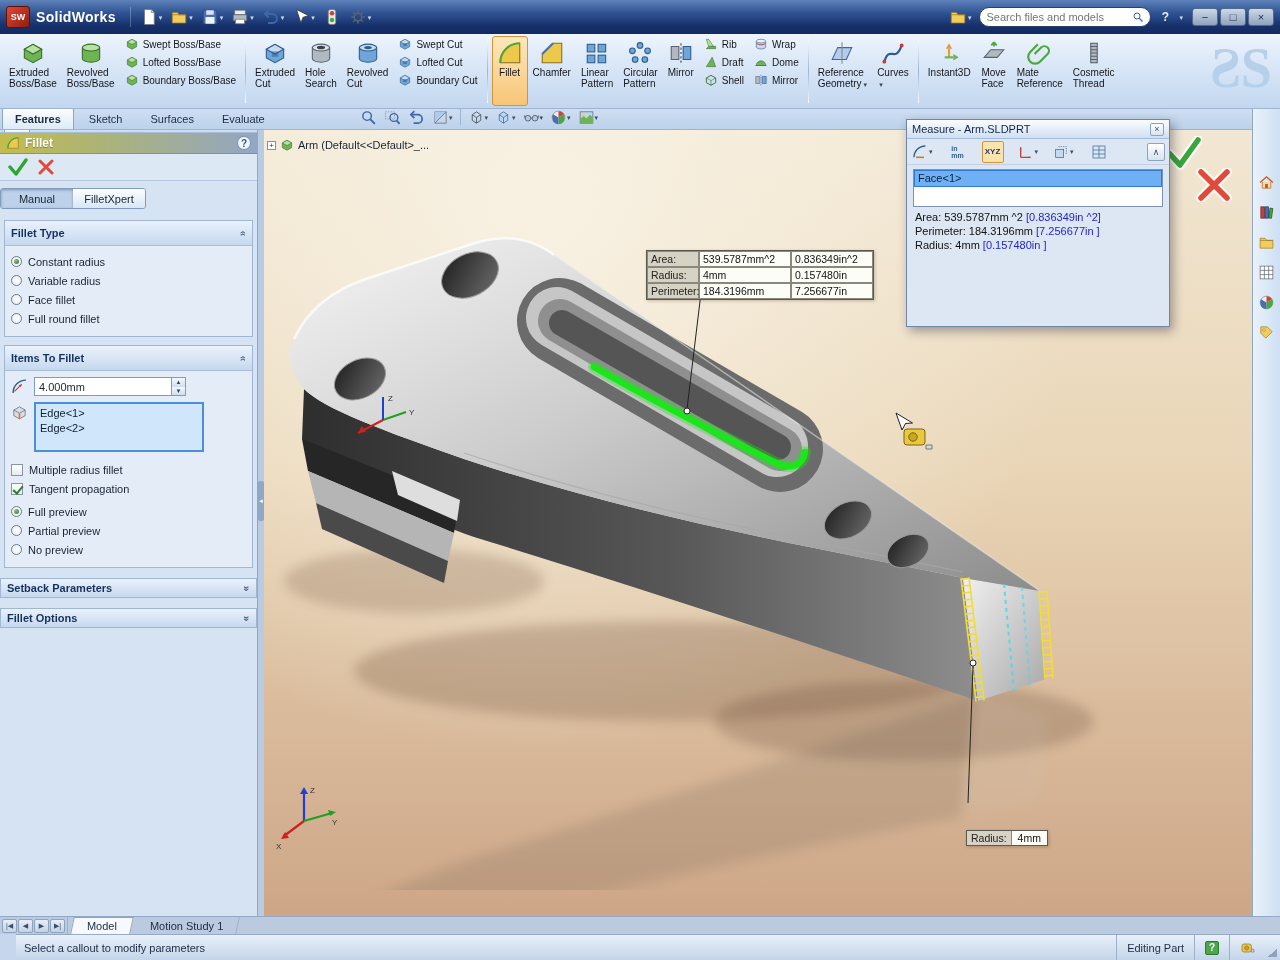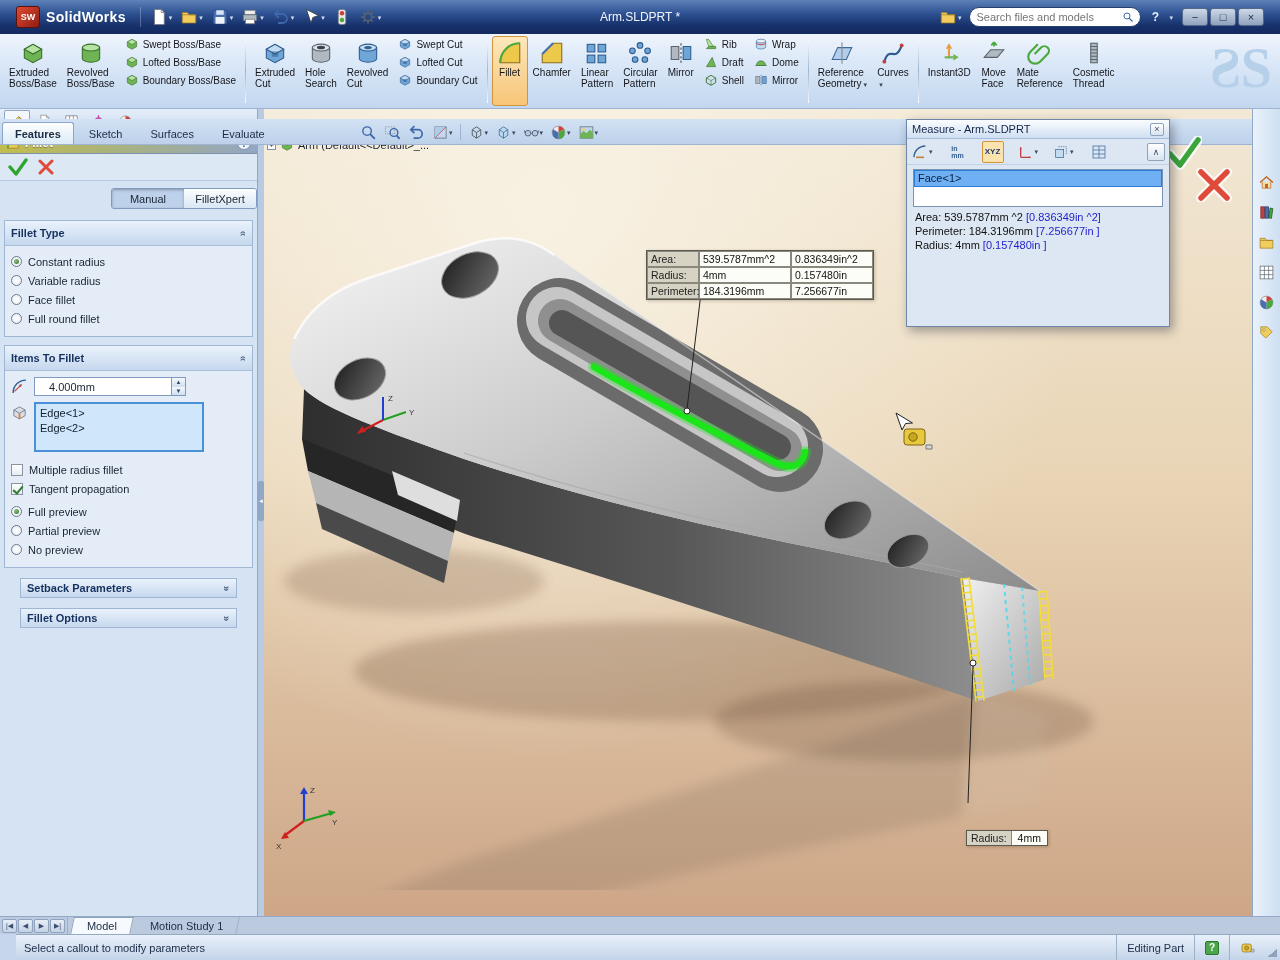--- a/index.html
+++ b/index.html
@@ -4,21 +4,21 @@
 <style>
 *{margin:0;padding:0;box-sizing:border-box}
 html,body{width:1280px;height:960px;overflow:hidden}
 body{font-family:"Liberation Sans",sans-serif;background:#16306a}
 .win{position:relative;width:1280px;height:960px;background:#c6d6ec}
 svg.ic{display:block}
 
 
 .titlebar{position:absolute;left:0;top:0;width:1280px;height:34px;
   background:linear-gradient(180deg,#5d81b8 0%,#2e5192 40%,#17316b 75%,#122a60 100%);
-  display:flex;align-items:center;color:#fff;padding:0 16px;z-index:60}
+  display:flex;align-items:center;color:#fff;padding:0 6px;z-index:60}
 .sw-logo{width:24px;height:22px;border-radius:3px;background:linear-gradient(135deg,#e04a35,#8f1d10);
   color:#fff;font-size:9px;font-weight:bold;display:flex;align-items:center;justify-content:center;border:1px solid #5c120a}
 .sw-name{font-size:14px;font-weight:bold;margin:0 8px 0 6px;letter-spacing:.3px}
 .tb-sep{width:1px;height:20px;background:rgba(255,255,255,.25);margin:0 6px}
 .qat{display:flex;align-items:center;gap:2px}
 .tb-btn{height:24px;padding:0 3px;border-radius:3px;display:flex;align-items:center;justify-content:center;gap:1px}
 .dd{font-size:7px;color:#cfdcef;line-height:1}
 .doc-title{position:absolute;left:0;right:0;text-align:center;font-size:12px;color:#f2f6fc;pointer-events:none}
 .tb-right{margin-left:auto;display:flex;align-items:center;gap:5px}
 .search-box{width:172px;height:20px;background:#fff;border-radius:10px;border:1px solid #28406e;
@@ -41,21 +41,21 @@
 .rlarge{display:flex;flex-direction:column;align-items:center;padding:3px 4px 1px;gap:1px;border-radius:3px;border:1px solid transparent}
 .rlarge.active{background:linear-gradient(#fde7bb,#f7c577);border-color:#d2953c}
 .rlarge .ic{width:26px;height:26px}
 .lbl{font-size:10px;line-height:11px;color:#14161a;white-space:nowrap}
 .lbl .dd{color:#3a4a60;margin-left:2px}
 .rstack{display:flex;flex-direction:column;gap:2px;padding:0 2px}
 .rsmall{display:flex;align-items:center;gap:4px;font-size:10px;color:#14161a;padding:1px 3px;border-radius:2px;white-space:nowrap}
 .rsmall .ic{width:14px;height:14px}
 
 
-.tabstrip{position:absolute;left:0;top:119px;width:1252px;height:26px;
+.tabstrip{position:absolute;left:0;top:104px;width:1252px;height:26px;
   background:linear-gradient(#d3e2f4,#bcd1ea);border-bottom:1px solid #9fb4d2;display:flex;align-items:flex-end;z-index:9}
 .ctab{height:22px;padding:0 12px;font-size:11px;color:#1c2c44;display:flex;align-items:center;
   border:1px solid transparent;border-bottom:none;margin-left:2px}
 .ctab.active{background:linear-gradient(#fdfefe,#dcebf8);border-color:#8ba6c8;border-radius:3px 3px 0 0;font-weight:bold}
 .headsup{position:absolute;left:358px;top:2px;display:flex;align-items:center;gap:3px;height:22px}
 .hu-btn{display:flex;align-items:center;padding:1px 2px;border-radius:2px}
 .hu-btn .ic{width:17px;height:17px}
 .hu-sep{width:1px;height:16px;background:#9db4d2;margin:0 2px}
 
 
@@ -65,42 +65,42 @@
 .pm-tab{width:26px;height:22px;display:flex;align-items:center;justify-content:center;border:1px solid transparent;border-bottom:none;border-radius:2px 2px 0 0}
 .pm-tab.active{background:#f4f8fd;border-color:#8ba6c8}
 .pm-tab .ic{width:15px;height:15px}
 .pm-header{height:21px;background:linear-gradient(90deg,#c3bd4e 0%,#aeb472 35%,#93a6c4 100%);
   display:flex;align-items:center;gap:5px;padding:0 6px;border-bottom:1px solid #7d91ad}
 .pm-header .ic{width:14px;height:14px}
 .pm-title{color:#fff;font-weight:bold;font-size:12px;text-shadow:0 1px 1px rgba(0,0,0,.35)}
 .pm-help{margin-left:auto;width:14px;height:14px;border-radius:7px;background:#f2f6fc;color:#2a5a9c;
   font-size:10px;font-weight:bold;display:flex;align-items:center;justify-content:center;border:1px solid #7d91ad}
 .pm-actions{height:27px;display:flex;align-items:center;gap:10px;padding:0 8px;border-bottom:1px solid #b5c7de;background:#dde8f5}
-.pm-modes{display:flex;justify-content:flex-end;padding:7px 0 3px}
+.pm-modes{display:flex;justify-content:flex-start;padding:7px 0 3px}
 .seg{display:flex;border:1px solid #7f9cc0;border-radius:3px;overflow:hidden}
 .seg-btn{width:72px;height:19px;font-size:11px;display:flex;align-items:center;justify-content:center;
   background:linear-gradient(#fdfeff,#d9e6f5);color:#1a2433}
 .seg-btn.active{background:#bdd2ea;box-shadow:inset 0 1px 3px rgba(0,0,0,.3)}
 .grp{margin:8px 4px 0;border:1px solid #9fb6d4;background:#e3ecf7}
 .grp-h{height:18px;background:linear-gradient(#eaf2fc,#c6d8ee);border-bottom:1px solid #aabfd9;
   display:flex;align-items:center;padding:12px 6px;font-weight:bold;color:#15315e;font-size:11px}
 .grp-h .chev{margin-left:auto;color:#4a5f7e;font-size:10px;font-weight:bold;display:inline-block;transform:rotate(-90deg)}
-.bar{margin:10px 20px 0;height:20px;border:1px solid #9fb6d4;background:linear-gradient(#eaf2fc,#c6d8ee);
+.bar{margin:10px 0 0;height:20px;border:1px solid #9fb6d4;background:linear-gradient(#eaf2fc,#c6d8ee);
   display:flex;align-items:center;padding:0 6px;font-weight:bold;color:#15315e}
 .bar .chev{margin-left:auto;color:#4a5f7e;font-size:10px;font-weight:bold;display:inline-block;transform:rotate(90deg)}
 .grp-b{padding:6px 6px 8px}
 .opt-row{display:flex;align-items:center;gap:6px;height:19px}
 .radio{width:11px;height:11px;border-radius:50%;border:1px solid #6a7a90;background:radial-gradient(#fff,#e6ebf2);position:relative;flex:none}
 .radio.sel::after{content:"";position:absolute;inset:2px;border-radius:50%;background:radial-gradient(circle at 35% 35%,#8cc27a,#2f6e2f)}
 .check{width:12px;height:12px;border:1px solid #8a93a0;background:linear-gradient(#fff,#e8ebf0);position:relative;flex:none}
 .check.on::after{content:"";position:absolute;left:3px;top:0;width:4px;height:8px;border:solid #2e7d32;border-width:0 2px 2px 0;transform:rotate(40deg)}
 .spin-row{display:flex;align-items:center;gap:6px;margin-bottom:6px}
 .spin-row .ic{width:17px;height:17px}
 .spinner{width:152px;height:19px;background:#fff;border:1px solid #7f9cc0;display:flex;align-items:center}
-.spin-val{flex:1;padding:0 14px;font-size:11px}
+.spin-val{flex:1;padding:0 4px;font-size:11px}
 .spin-btns{width:14px;height:100%;display:flex;flex-direction:column;border-left:1px solid #7f9cc0}
 .spin-btns div{flex:1;background:linear-gradient(#f4f8fd,#cfdeef);font-size:6px;display:flex;align-items:center;justify-content:center;color:#31455f}
 .list-row{display:flex;align-items:flex-start;gap:6px}
 .list-row .ic{width:17px;height:17px;margin-top:2px}
 .edge-list{width:170px;height:50px;background:#cfe6fb;border:2px solid #4a90d9;padding:2px 4px;font-size:11px;line-height:15px;color:#10202f}
 
 
 .splitter{position:absolute;left:258px;top:109px;width:6px;bottom:44px;background:#b9cbe2;z-index:8}
 .split-grab{position:absolute;left:0;top:372px;width:6px;height:40px;background:#8fa8c8;color:#fff;
   font-size:7px;display:flex;align-items:center;justify-content:center;border-radius:2px}
@@ -464,21 +464,20 @@
             <use href="#s-rebuild"></use>
           </svg>
         </div>
       <div class="tb-btn">
           <svg class="ic" width="18" height="18">
             <use href="#s-gear"></use>
           </svg>
           <span class="dd">▾</span>
         </div>
     </div>
-    <div class="doc-title">Arm.SLDPRT *</div>
     <div class="tb-right">
       <div class="tb-btn">
           <svg class="ic" width="18" height="18">
             <use href="#s-folder"></use>
           </svg>
           <span class="dd">▾</span>
         </div>
       <div class="search-box">
         <input placeholder="Search files and models" style="">
         <svg class="ic" width="14" height="14">

